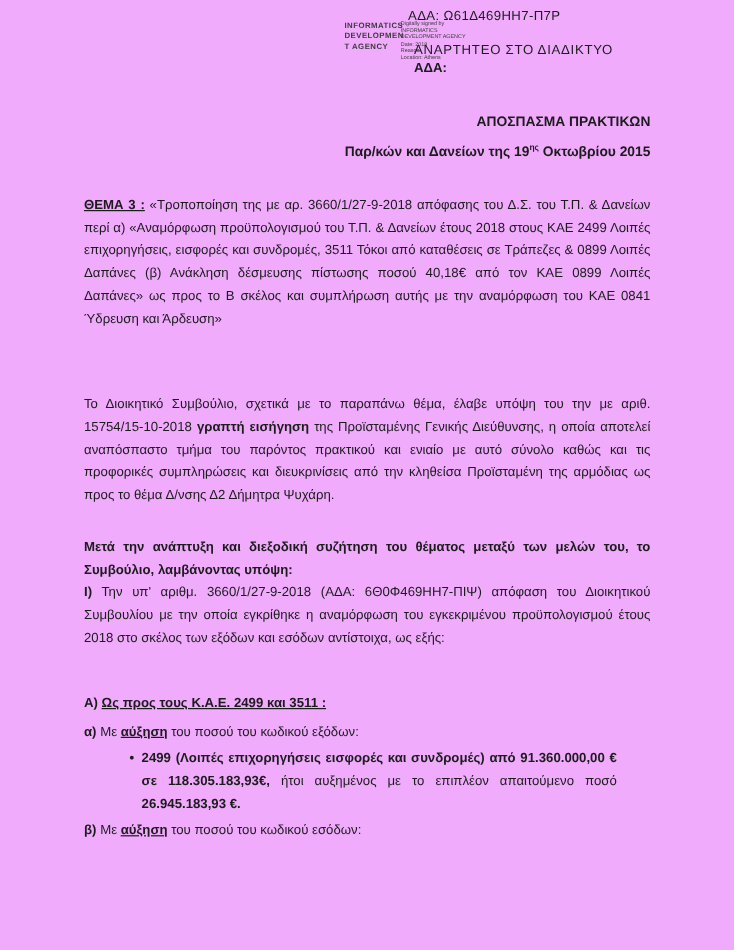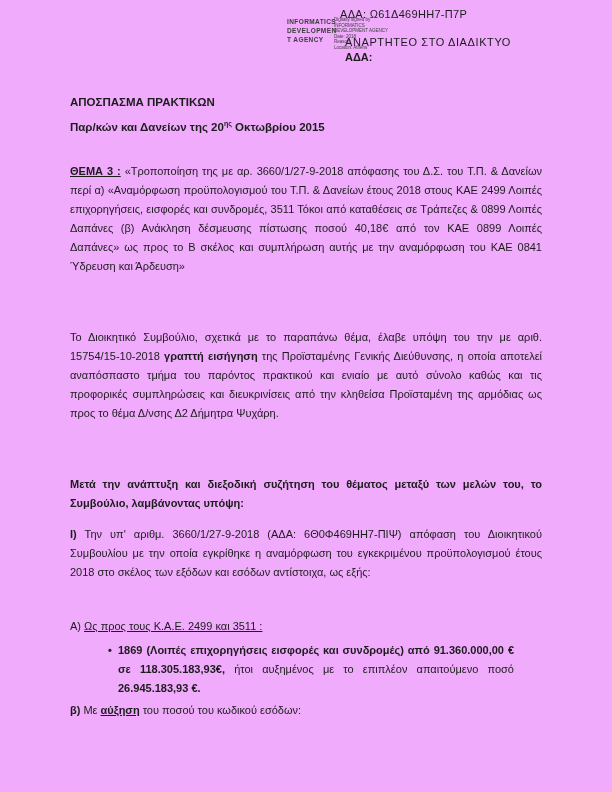--- a/index.html
+++ b/index.html
@@ -15,29 +15,29 @@
     font-size:6.5px; font-weight:bold; color:#3c3c3c; line-height:9px;
     white-space:pre-line; letter-spacing:.4px; width:42px;
   }
   .stamp-sig {
     font-size:4.5px; color:#3c3c3c; line-height:5.5px; white-space:pre-line; width:80px;
   }
   .anartiteo { position:absolute; top:36px; left:345px; font-size:11px; letter-spacing:.6px; }
   .ada-label { position:absolute; top:51px; left:345px; font-size:11px; font-weight:bold;text-align:center; }
 
   .content { position:absolute; left:70px; top:92px; width:472px; font-size:11px; line-height:19px; }
-  .title { text-align:left; font-weight:bold; font-size:11.5px; line-height:21px; margin-bottom:24px; }
+  .title { text-align:right; font-weight:bold; font-size:11.5px; line-height:21px; margin-bottom:24px; }
   .title sup { font-size:7px; vertical-align:super; }
 
   p.jt { text-align:justify; }
   .thema  { margin-bottom:52px; }
-  .p2     { margin-bottom:52px; }
-  .p3     { font-weight:bold; margin-bottom:12px; }
+  .p2     { margin-bottom:24px; }
+  .p3     { font-weight:bold; }
   .p4     { margin-bottom:12px; }
-  .p5     { font-weight:normal; margin-bottom:5px;margin-top:35px; }
+  .p5     { font-weight:bold; margin-bottom:5px;margin-top:35px; }
   .p6     { margin-bottom:3px; }
   .p7     { position:relative; padding-left:48px; padding-right:28px; margin-bottom:3px; }
   .p7 .bullet { position:absolute; left:38px; top:0; font-weight:bold; }
   .p8     { margin-bottom:0; }
   .b { font-weight:bold; }
   .u { text-decoration:underline; }
 </style>
 </head>
 <body>
 
@@ -58,21 +58,21 @@
   </div>
 
   <div class="anartiteo">ΑΝΑΡΤΗΤΕΟ  ΣΤΟ ΔΙΑΔΙΚΤΥΟ</div>
   <div class="ada-label">ΑΔΑ:</div>
 
   <div class="content">
 
     <div class="title">
       <div>ΑΠΟΣΠΑΣΜΑ ΠΡΑΚΤΙΚΩΝ</div>
       <div>
-        <span>Παρ/κών και Δανείων της 20</span><sup>ης</sup><span> Οκτωβρίου 2015</span>
+        <span>Παρ/κών και Δανείων της 19</span><sup>ης</sup><span> Οκτωβρίου 2015</span>
       </div>
     </div>
 
     <p class="jt thema">
       <span class="b u">ΘΕΜΑ 3 :</span><span> «Τροποποίηση της με αρ. 3660/1/27-9-2018 απόφασης του Δ.Σ. του Τ.Π. &amp; Δανείων περί α) «Αναμόρφωση προϋπολογισμού του Τ.Π. &amp; Δανείων έτους 2018 στους ΚΑΕ 2499 Λοιπές επιχορηγήσεις, εισφορές και συνδρομές, 3511 Τόκοι από καταθέσεις σε Τράπεζες &amp; 0899 Λοιπές Δαπάνες (β) Ανάκληση δέσμευσης πίστωσης ποσού 40,18€ από τον ΚΑΕ 0899 Λοιπές Δαπάνες» ως προς το Β σκέλος και συμπλήρωση αυτής με την αναμόρφωση του ΚΑΕ 0841 Ύδρευση και Άρδευση»</span>
     </p>
 
     <p class="jt p2">
       <span>Το Διοικητικό Συμβούλιο, σχετικά με το παραπάνω θέμα, έλαβε υπόψη του την με αριθ. 15754/15-10-2018 </span><span class="b">γραπτή εισήγηση</span><span> της Προϊσταμένης Γενικής Διεύθυνσης, η οποία αποτελεί αναπόσπαστο τμήμα του παρόντος πρακτικού και ενιαίο με αυτό σύνολο καθώς και τις προφορικές συμπληρώσεις και διευκρινίσεις από την κληθείσα Προϊσταμένη  της αρμόδιας ως προς το θέμα Δ/νσης Δ2 Δήμητρα Ψυχάρη.</span>
     </p>
@@ -80,23 +80,26 @@
     <p class="jt p3">Μετά την ανάπτυξη και διεξοδική συζήτηση του θέματος μεταξύ των μελών του, το Συμβούλιο, λαμβάνοντας υπόψη:</p>
 
     <p class="jt p4">
       <span class="b">Ι)</span><span> Την  υπ' αριθμ. 3660/1/27-9-2018 (ΑΔΑ: 6Θ0Φ469ΗΗ7-ΠΙΨ) απόφαση του Διοικητικού Συμβουλίου με την οποία εγκρίθηκε η αναμόρφωση του εγκεκριμένου προϋπολογισμού έτους 2018 στο σκέλος των εξόδων και εσόδων αντίστοιχα, ως εξής:</span>
     </p>
 
     <p class="p5">
       <span>Α) </span><span class="u">Ως προς τους Κ.Α.Ε. 2499 και 3511 :</span>
     </p>
 
+    <p class="p6">
+      <span class="b">α)</span><span>  Με </span><span class="b u">αύξηση</span><span> του ποσού του  κωδικού εξόδων:</span>
+    </p>
 
     <p class="jt p7">
-      <span class="bullet">•</span><span class="b">1869 (Λοιπές επιχορηγήσεις εισφορές και συνδρομές) από 91.360.000,00 € σε 118.305.183,93€,</span><span>  ήτοι αυξημένος με το επιπλέον απαιτούμενο ποσό </span><span class="b">26.945.183,93 €.</span>
+      <span class="bullet">•</span><span class="b">2499 (Λοιπές επιχορηγήσεις εισφορές και συνδρομές) από 91.360.000,00 € σε 118.305.183,93€,</span><span>  ήτοι αυξημένος με το επιπλέον απαιτούμενο ποσό </span><span class="b">26.945.183,93 €.</span>
     </p>
 
     <p class="p8">
       <span class="b">β)</span><span>  Με </span><span class="b u">αύξηση</span><span> του ποσού του  κωδικού εσόδων:</span>
     </p>
 
   </div>
 </div>
 
 </body></html>

